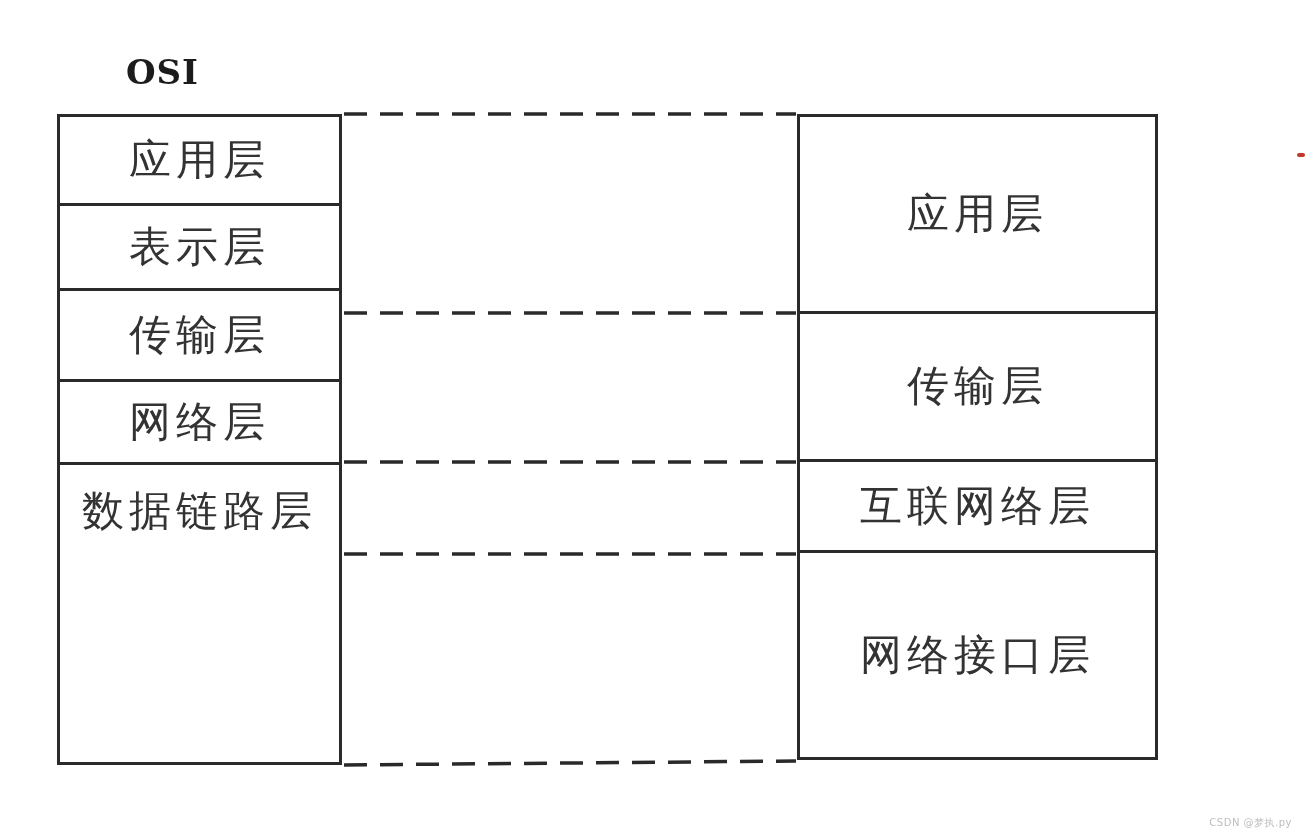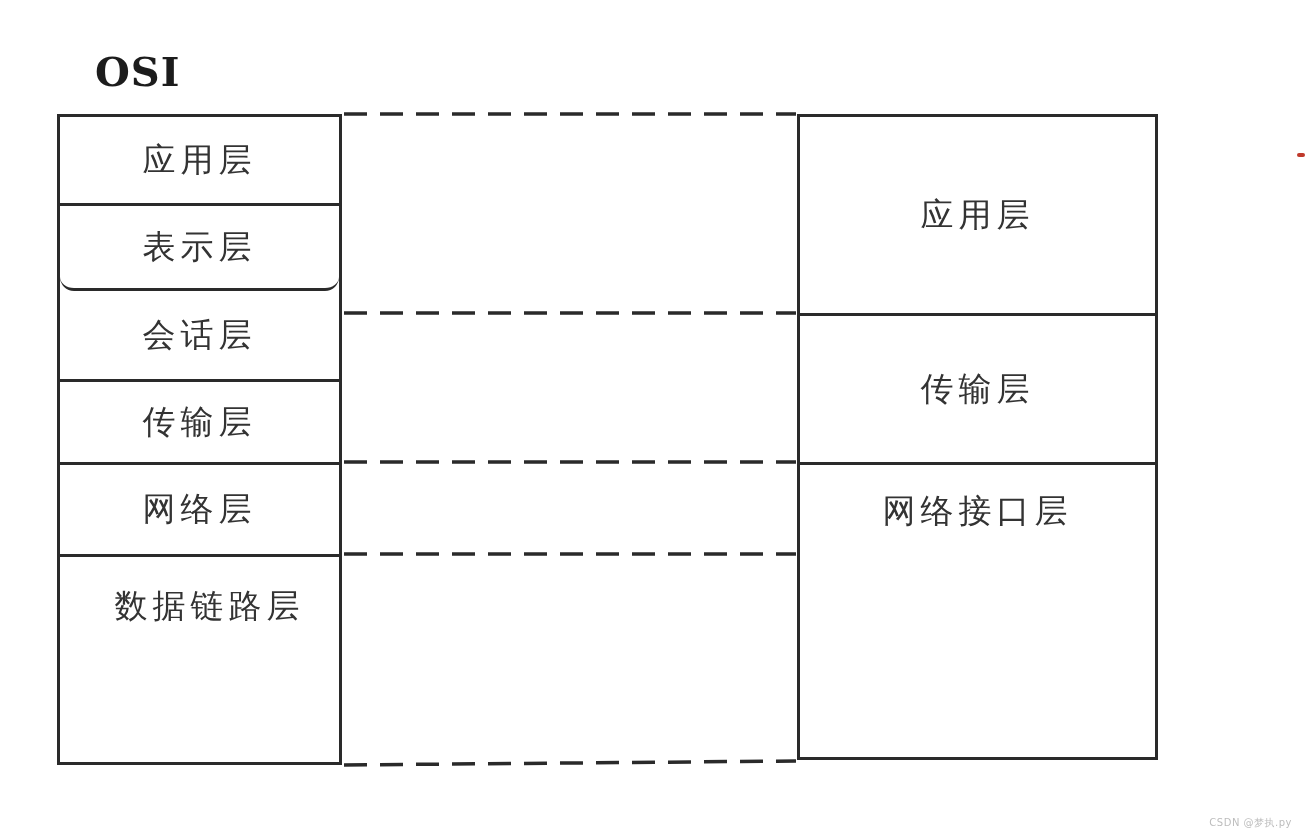--- a/index.html
+++ b/index.html
@@ -19,24 +19,24 @@
     height: 838px;
     background: var(--background);
     overflow: hidden;
   }
 
   .model-title {
     position: absolute;
     top: 50px;
     height: 44px;
     line-height: 44px;
-    text-align: left;
+    text-align: center;
     font-family: "DejaVu Serif", "Liberation Serif", serif;
     font-weight: bold;
-    font-size: 40px;
+    font-size: 34px;
     letter-spacing: 1px;
     color: #1c1c1c;
   }
   .osi-title { left: 95px; width: 135px; }
   .tcpip-title { left: 875px; width: 165px; }
 
   .layer-table {
     position: absolute;
     border: 3px solid var(--line);
     background: var(--background);
@@ -44,31 +44,31 @@
     flex-direction: column;
   }
   .osi-table   { left: 57px;  top: 114px; width: 285px; height: 651px; }
   .tcpip-table { left: 797px; top: 114px; width: 361px; height: 646px; }
 
   .layer-row {
     display: flex;
     align-items: center;
     justify-content: center;
     border-bottom: 3px solid var(--line);
-    font-size: 33px;
+    font-size: 42px;
     letter-spacing: 5px;
     color: var(--text);
     font-weight: 500;
     font-family: "DejaVu Serif", "Liberation Serif", serif;
   }
   .layer-row:last-child { border-bottom: none; }
 
   
   .osi-table .layer-row:nth-child(1) { height: 89px; }
-  .osi-table .layer-row:nth-child(2) { height: 85px; border-radius: 14px; }
+  .osi-table .layer-row:nth-child(2) { height: 85px; }
   .osi-table .layer-row:nth-child(3) { height: 91px; }
   .osi-table .layer-row:nth-child(4) { height: 83px; }
   .osi-table .layer-row:nth-child(5) { height: 92px; }
   .osi-table .layer-row:nth-child(6) { height: 99px; padding-left: 20px; }
   .osi-table .layer-row:nth-child(7) { height: 112px; }
 
   
   .tcpip-table .layer-row:nth-child(1) { height: 199px; }
   .tcpip-table .layer-row:nth-child(2) { height: 149px; }
   .tcpip-table .layer-row:nth-child(3) { height: 92px; }
@@ -110,29 +110,29 @@
 </head>
 <body>
 
 <div class="canvas">
 
   <div class="model-title osi-title">OSI</div>
 
   <div class="layer-table osi-table">
     <div class="layer-row">应用层</div>
     <div class="layer-row">表示层</div>
-    <div class="layer-row">会话层</div>
     <div class="layer-row">传输层</div>
     <div class="layer-row">网络层</div>
     <div class="layer-row">数据链路层</div>
   </div>
 
   <div class="layer-table tcpip-table">
     <div class="layer-row">应用层</div>
     <div class="layer-row">传输层</div>
+    <div class="layer-row">互联网络层</div>
     <div class="layer-row">网络接口层</div>
   </div>
 
   <svg class="overlay" viewBox="0 0 1306 838" xmlns="http://www.w3.org/2000/svg">
     <line class="map-line" x1="344" y1="114" x2="796" y2="114"></line>
     <line class="map-line" x1="344" y1="313" x2="796" y2="313"></line>
     <line class="map-line" x1="344" y1="462" x2="796" y2="462"></line>
     <line class="map-line" x1="344" y1="554" x2="796" y2="554"></line>
     <line class="map-line" x1="344" y1="765" x2="796" y2="761"></line>
   </svg>

